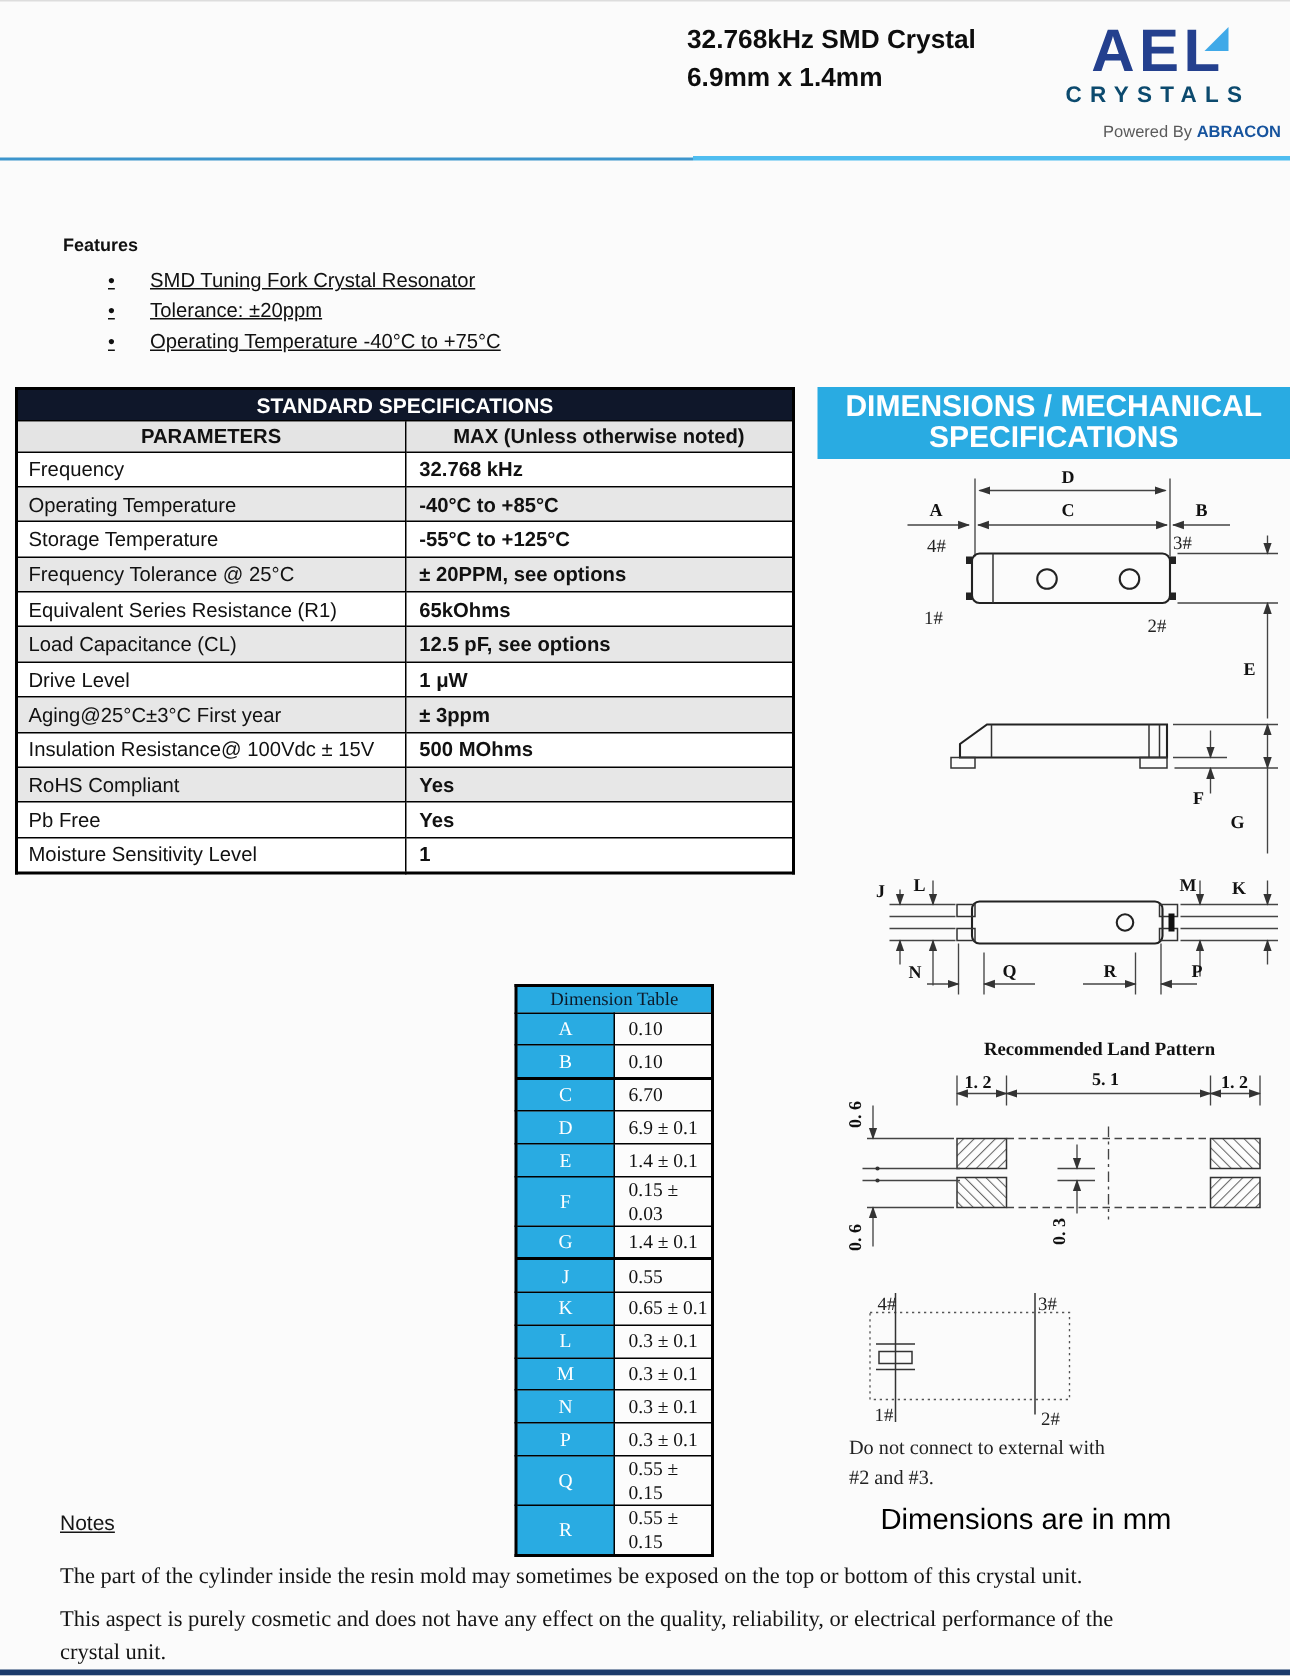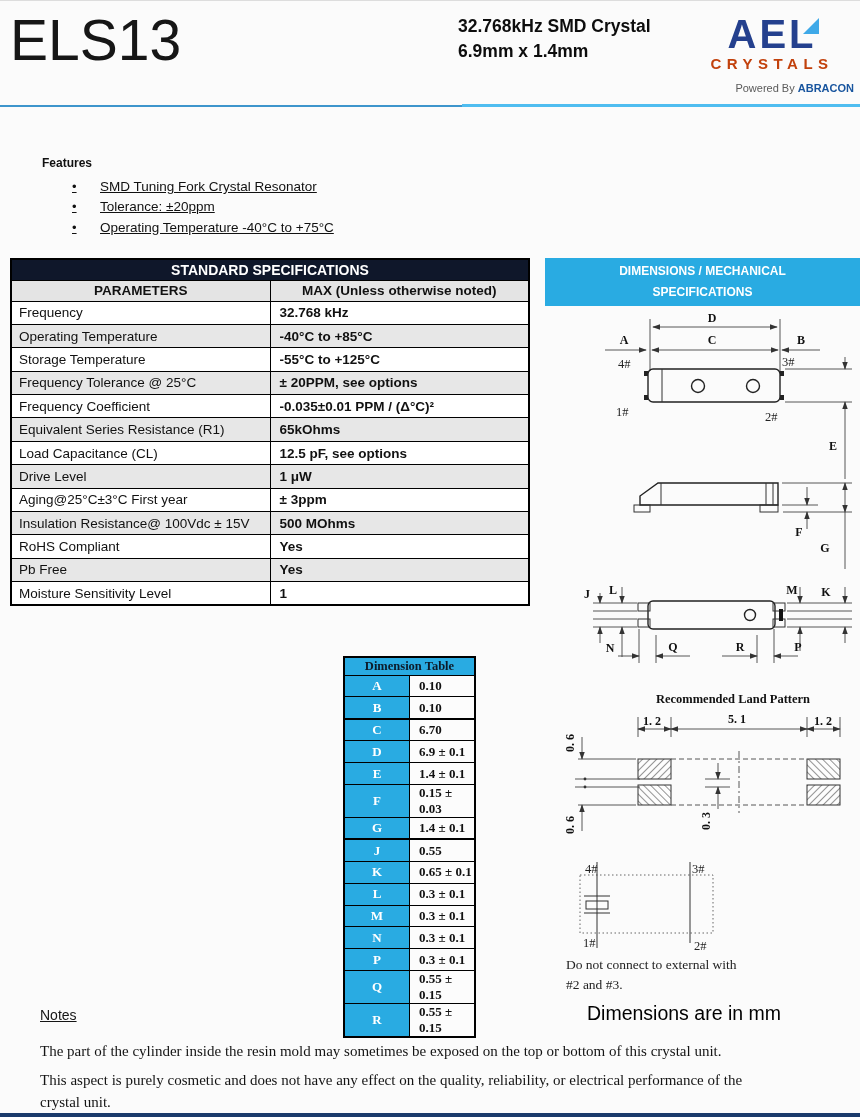--- a/index.html
+++ b/index.html
@@ -11,21 +11,21 @@
   }
   .abs { position:absolute; }
 
   
   .product-title { left:10px; top:6px; font-size:57px; font-weight:400; letter-spacing:0px; color:#161616; }
   .subtitle { left:458px; top:13px; font-size:17.5px; font-weight:700; line-height:25px; color:#0d0d0d; }
   .logo-box { left:688px; top:12px; width:168px; text-align:center; }
   .logo-ael { position:relative; display:inline-block; font-size:40px; font-weight:700; color:#24408e; letter-spacing:3px; line-height:42px; }
   .logo-tri { position:absolute; right:-2px; top:5px; width:0; height:0;
               border-left:16px solid transparent; border-bottom:16px solid #3fa9e8; }
-  .logo-crystals { font-size:15px; font-weight:600; letter-spacing:5.5px; color:#c2410c; margin-top:0px; }
+  .logo-crystals { font-size:15px; font-weight:600; letter-spacing:5.5px; color:#0c4a6e; margin-top:0px; }
   .powered { margin-top:10px; font-size:11px; text-align:right; padding-right:2px; color:#5a5a5a; }
   .powered b { color:#17549e; font-weight:700; }
   .rule-left  { left:0; top:104px; width:462px; height:2px; background:#3d95cc; }
   .rule-right { left:462px; top:103px; width:398px; height:3px; background:#4fbdf0; }
   .footer-bar { left:0; top:1112px; width:860px; height:5px; background:#1b3a6b; }
 
   
   .features { left:42px; top:155px; }
   .features-title { font-size:12px; font-weight:700; margin-bottom:7px; }
   .feature-row { display:flex; align-items:center; line-height:20.3px; font-size:13.5px;text-decoration:underline; }
@@ -38,50 +38,49 @@
   .spec-table .title-cell { height:21px; background:#29abe2; color:#fff; font-weight:700; text-align:center; font-size:14px; }
   .spec-table th { height:21px; background:#e4e4e4; font-weight:700; text-align:center; }
   .spec-table td.param { width:290px; padding-left:7px; height:23.4px; }
   .spec-table td.val   { padding-left:9px; font-weight:700; }
   .spec-table tr:nth-child(even) td { background:#e7e7e7; }
   .spec-table tr:last-child td { background:#fff; }
   .spec-table tr:first-child td { background:#0f172a; }
 
   
   .dim-header { left:545px; top:257px; width:315px; height:48px; background:#29abe2; color:#fff;
-                text-align:center; font-weight:700; font-size:12px; line-height:21px; padding-top:3px; }
+                text-align:center; font-weight:700; font-size:20px; line-height:21px; padding-top:3px; }
   .drawing-svg { left:545px; top:304px; }
   .drawing-svg text { font-family:"Liberation Serif", serif; font-size:12px; font-weight:700; fill:#111; }
   .drawing-svg text.pin { font-weight:400; font-size:12.5px; fill:#222; }
   .dl { stroke:#444; stroke-width:0.9; fill:none; }
   .ol { stroke:#222; stroke-width:1.4; fill:none; }
   .thin { stroke:#333; stroke-width:1; fill:none; }
 
   .schematic-note { left:566px; top:954px; font-family:"Liberation Serif", serif; font-size:13.5px; color:#222; line-height:20px; }
   .units-note { left:587px; top:1001px; font-size:19.5px; color:#000; }
 
   
   .dim-table { left:343px; top:655px; width:133px; border:2px solid #000; background:#fcfcfc; table-layout:fixed; }
-  .dim-table td { border:1px solid #000; font-family:"Liberation Serif", serif; font-weight:700; font-size:13px; }
+  .dim-table td { border:1px solid #000; font-family:"Liberation Serif", serif; font-weight:400; font-size:13px; }
   .dim-table .dt-title { height:18px; background:#29abe2; color:#0d1b2a; text-align:center; font-size:12.5px; }
   .dim-table td.kcell { width:41px; background:#29abe2; color:#fff; text-align:center; height:21.9px; }
   .dim-table td.vcell { padding-left:9px; background:#fcfcfc; }
   .dim-table tr:nth-child(3) td, .dim-table tr:nth-child(8) td { border-bottom:2px solid #000; }
 
   
   .notes-title { left:40px; top:1006px; font-size:14px; text-decoration:underline; color:#151515; }
   .note-p1 { left:40px; top:1042px; width:790px; font-family:"Liberation Serif", serif; font-size:15px; color:#141414; }
   .note-p2 { left:40px; top:1068px; width:745px; font-family:"Liberation Serif", serif; font-size:15px; color:#141414; line-height:22px; }
 </style>
 </head>
 <body>
 
 <div id="page">
 
-  <div class="abs product-title">ELS13</div>
   <div class="abs subtitle">
     <div>32.768kHz SMD Crystal</div>
     <div>6.9mm x 1.4mm</div>
   </div>
   <div class="abs logo-box">
     <div class="logo-ael"><span>AEL</span><span class="logo-tri"></span></div>
     <div class="logo-crystals">CRYSTALS</div>
     <div class="powered"><span>Powered By </span><b>ABRACON</b></div>
   </div>
   <div class="abs rule-left"></div>
@@ -117,24 +116,20 @@
           <td class="param">Operating Temperature</td>
           <td class="val">-40°C to +85°C</td>
         </tr>
     <tr>
           <td class="param">Storage Temperature</td>
           <td class="val">-55°C to +125°C</td>
         </tr>
     <tr>
           <td class="param">Frequency Tolerance @ 25°C</td>
           <td class="val">± 20PPM, see options</td>
-        </tr>
-    <tr>
-          <td class="param">Frequency Coefficient</td>
-          <td class="val">-0.035±0.01 PPM / (Δ°C)²</td>
         </tr>
     <tr>
           <td class="param">Equivalent Series Resistance (R1)</td>
           <td class="val">65kOhms</td>
         </tr>
     <tr>
           <td class="param">Load Capacitance (CL)</td>
           <td class="val">12.5 pF, see options</td>
         </tr>
     <tr>

